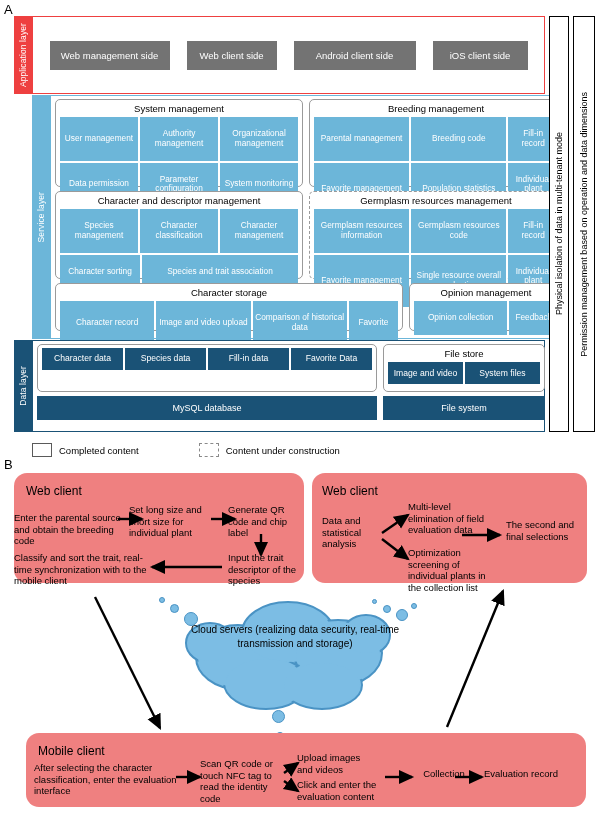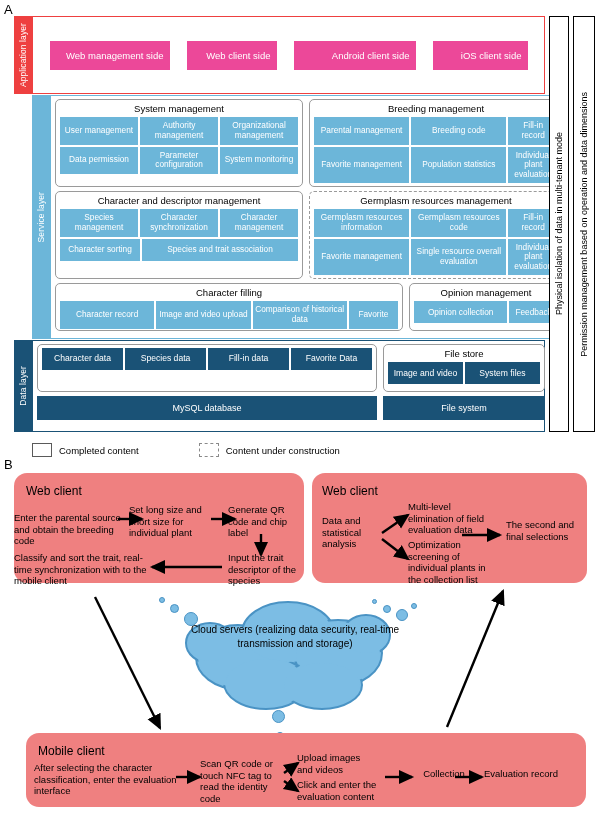--- a/index.html
+++ b/index.html
@@ -49,25 +49,25 @@
   #app-layer { left:14px; top:16px; width:531px; height:78px; }
   #app-layer .layer-body {
     border:1.5px solid #ee4040;
     background:#fff;
     display:flex;
     align-items:center;
     justify-content:space-around;
     padding:0 8px;
   }
   .app-box {
-    background:#ec4899;
+    background:#737373;
     color:#fff;
     font-size:9.5px;
     padding:9px 6px;
-    text-align:right;
+    text-align:center;
     white-space:nowrap;
   }
   .app-box.w1 { width:120px; }
   .app-box.w2 { width:90px; }
   .app-box.w3 { width:122px; }
   .app-box.w4 { width:95px; }
 
   
   #svc-layer { left:32px; top:95px; width:531px; height:244px; }
   #svc-layer .layer-body {
@@ -92,21 +92,21 @@
     line-height:1.1;
   }
   .grp-grid { display:flex; flex-direction:column; gap:2px; }
   .grp-line { display:flex; gap:2px; }
   .cell {
     background:#6cb6d9;
     color:#fff;
     font-size:8.3px;
     line-height:1.15;
     text-align:center;
-    padding:4px 2px;
+    padding:12px 2px;
     display:flex;
     align-items:center;
     justify-content:center;
     flex:1 1 0;
     min-height:22px;
   }
   .cell.dark {
     background:#1a5276;
     font-size:8.6px;
     padding:6px 2px;
@@ -257,21 +257,21 @@
             <div class="cell">Individual plant evaluation</div>
           </div>
         </div>
       </div>
 
       <div class="grp" id="grp-charmgmt">
         <div class="grp-title">Character and descriptor management</div>
         <div class="grp-grid">
           <div class="grp-line">
             <div class="cell">Species management</div>
-            <div class="cell">Character synchronization</div>
+            <div class="cell">Character classification</div>
             <div class="cell">Character management</div>
           </div>
           <div class="grp-line">
             <div class="cell">Character sorting</div>
             <div class="cell wide2">Species and trait association</div>
           </div>
         </div>
       </div>
 
       <div class="grp dashed" id="grp-germ">
@@ -284,21 +284,21 @@
           </div>
           <div class="grp-line">
             <div class="cell wide2">Favorite management</div>
             <div class="cell wide2">Single resource overall evaluation</div>
             <div class="cell">Individual plant evaluation</div>
           </div>
         </div>
       </div>
 
       <div class="grp" id="grp-charfill">
-        <div class="grp-title">Character filling</div>
+        <div class="grp-title">Character storage</div>
         <div class="grp-grid">
           <div class="grp-line">
             <div class="cell wide2">Character record</div>
             <div class="cell wide2">Image and video upload</div>
             <div class="cell wide2">Comparison of historical data</div>
             <div class="cell">Favorite</div>
           </div>
         </div>
       </div>
 
@@ -371,21 +371,21 @@
   <div class="ptext" style="left:14px; top:49px; width:112px;margin-top:8px;">Enter the parental source and obtain the breeding code</div>
   <div class="ptext" style="left:129px; top:49px; width:90px;">Set long size and short size for individual plant</div>
   <div class="ptext" style="left:228px; top:97px; width:72px;">Input the trait descriptor of the species</div>
   <div class="ptext" style="left:228px; top:49px; width:70px;">Generate QR code and chip label</div>
   <div class="ptext" style="left:14px; top:97px; width:136px;">Classify and sort the trait, real-time synchronization with to the mobile client</div>
 
   <div class="pink" id="pink-web-right"></div>
   <div class="pink-title" style="left:322px; top:29px;">Web client</div>
   <div class="ptext" style="left:322px; top:60px; width:58px;">Data and statistical analysis</div>
   <div class="ptext" style="left:408px; top:46px; width:88px;">Multi-level elimination of field evaluation data</div>
-  <div class="ptext" style="left:408px; top:84px; width:92px;">Optimization screening of individual plants in the collection list</div>
+  <div class="ptext" style="left:408px; top:92px; width:92px;">Optimization screening of individual plants in the collection list</div>
   <div class="ptext" style="left:506px; top:64px; width:70px;">The second and final selections</div>
 
   <div id="cloud-wrap">
     <svg width="250" height="120" viewBox="0 0 250 120">
       <g fill="#7cbde4" stroke="#4a93c4" stroke-width="2">
         <ellipse cx="68" cy="62" rx="42" ry="32"></ellipse>
         <ellipse cx="118" cy="38" rx="46" ry="31"></ellipse>
         <ellipse cx="168" cy="58" rx="44" ry="33"></ellipse>
         <ellipse cx="96" cy="88" rx="42" ry="26"></ellipse>
         <ellipse cx="152" cy="90" rx="40" ry="24"></ellipse>

